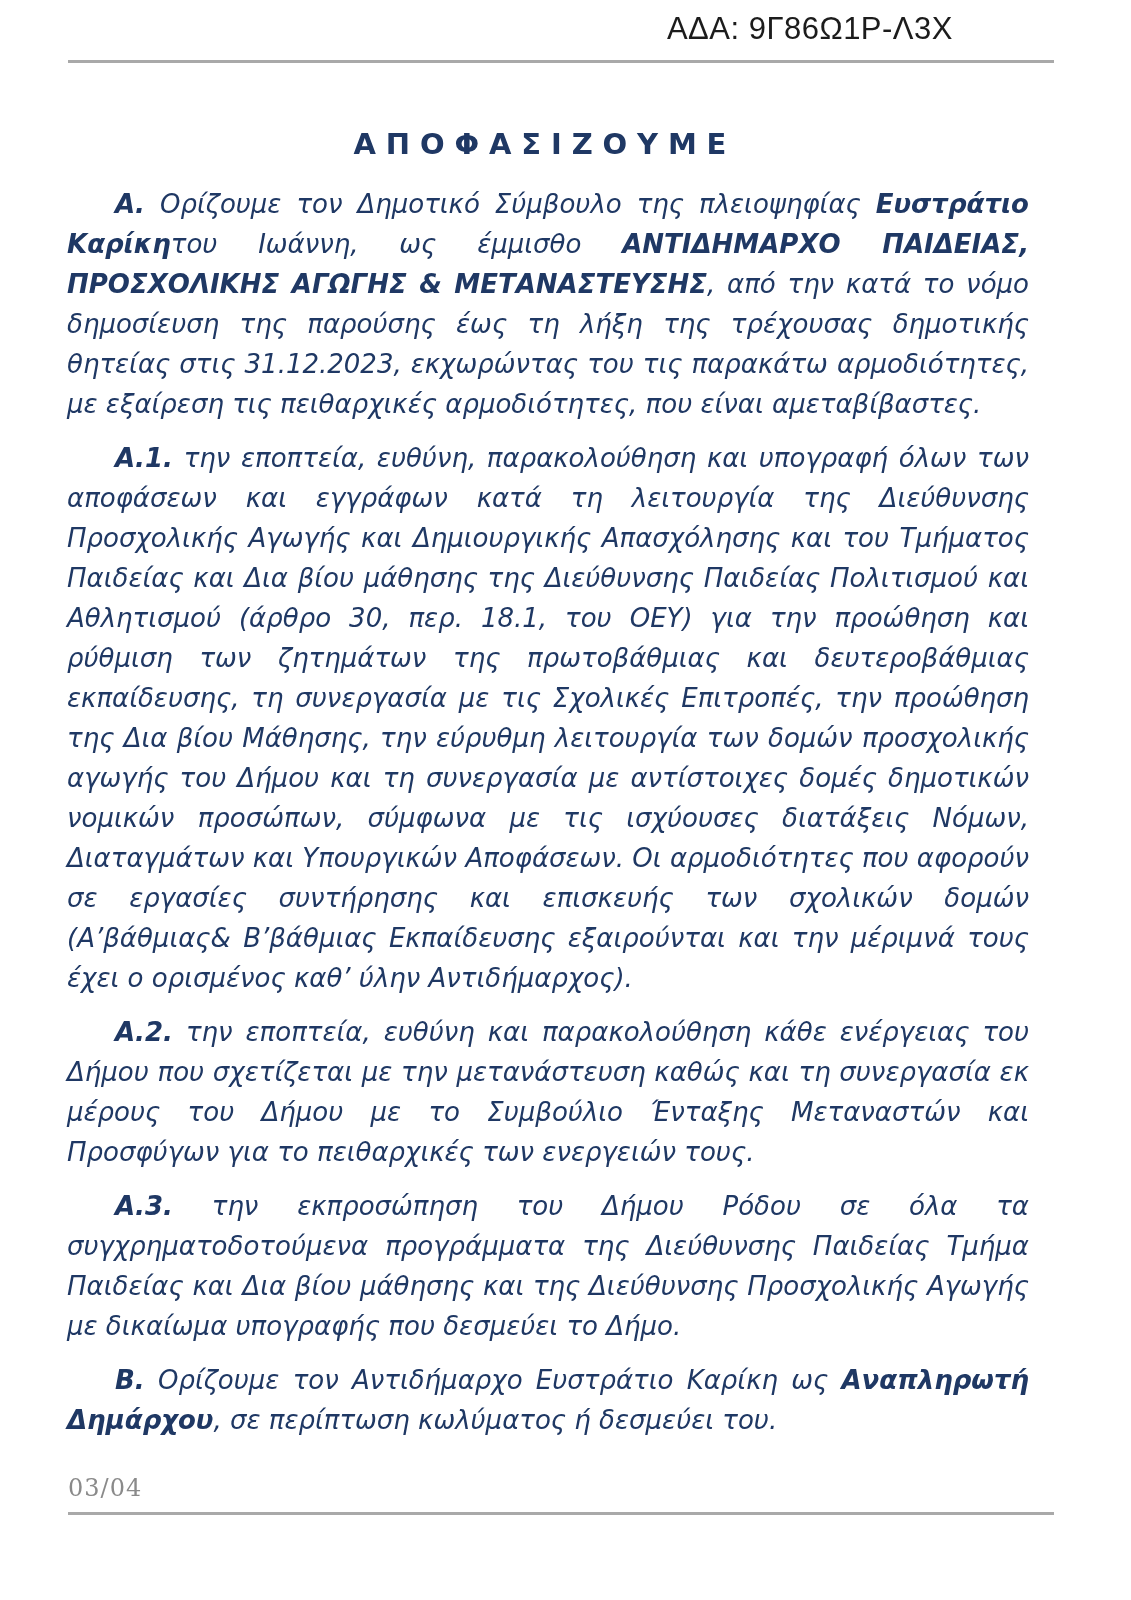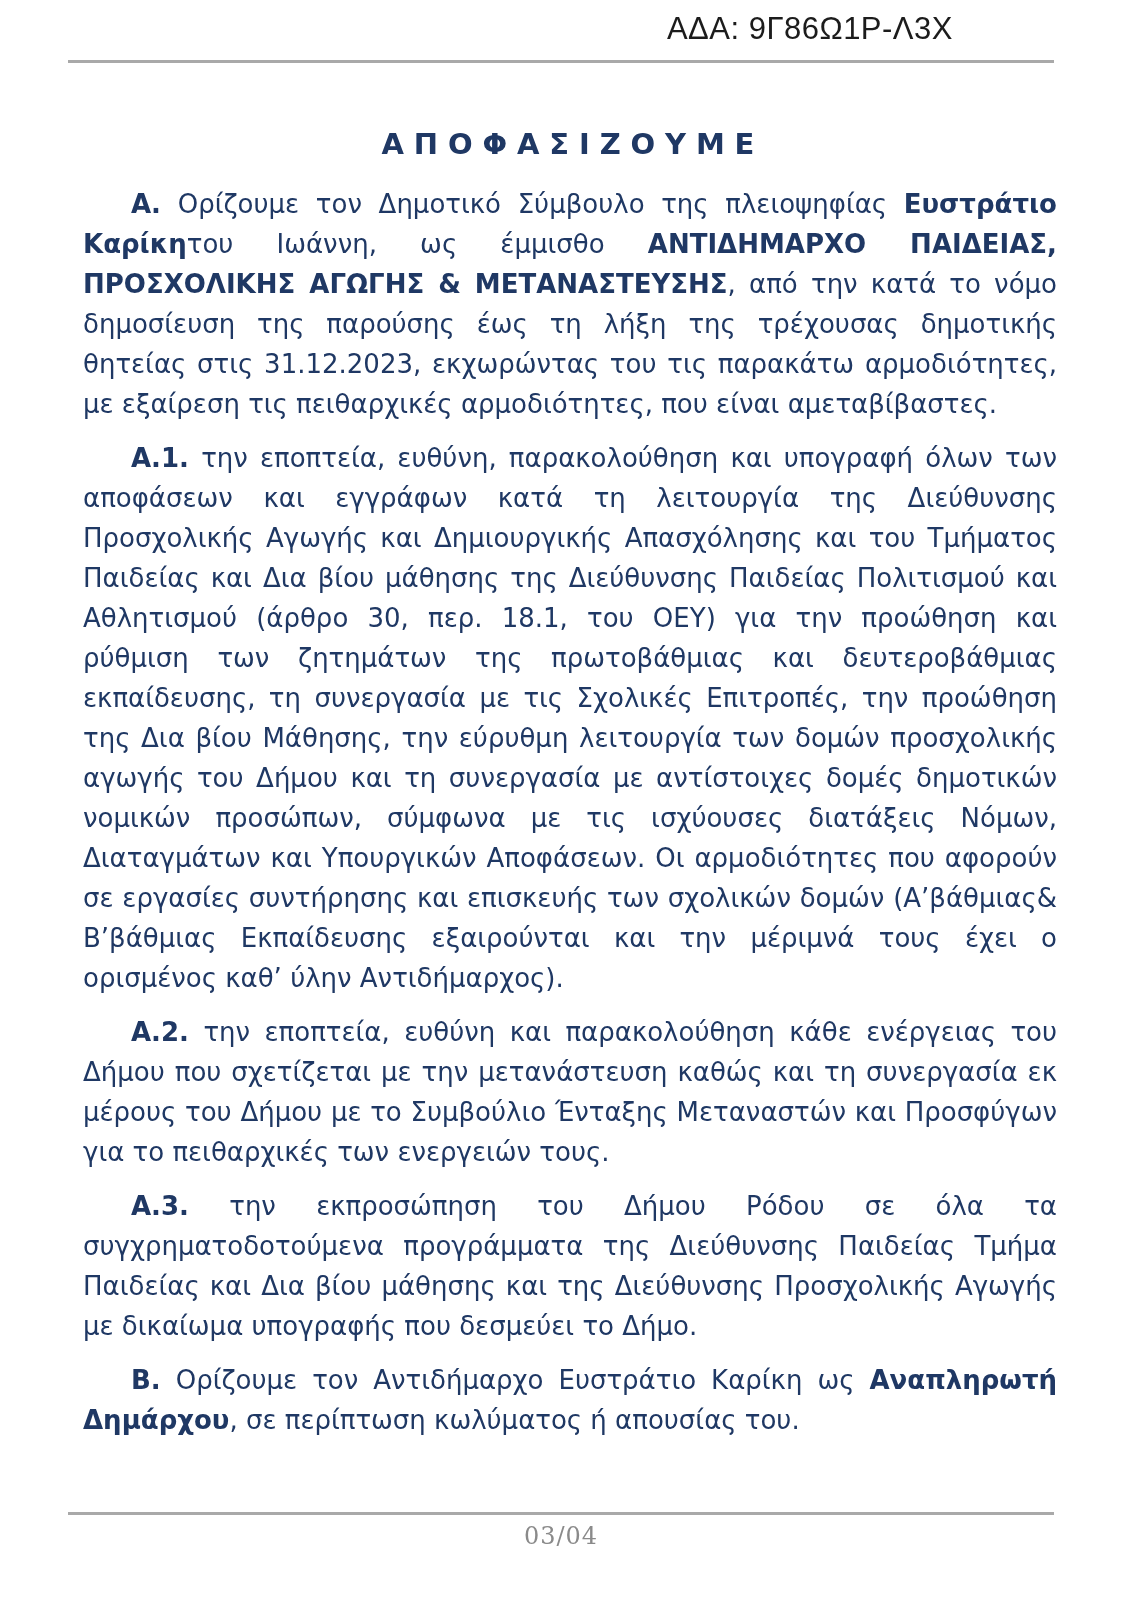--- a/index.html
+++ b/index.html
@@ -33,46 +33,47 @@
     height: 0;
     border: none;
     border-top: 3px solid #a9a9a9;
     margin: 0;
   }
   .rule-top { top: 60px; }
   .rule-bottom { top: 1512px; }
   .content {
     position: absolute;
     top: 124px;
-    left: 79px;
+    left: 51px;
     width: 978px;
     font-size: 26px;
     line-height: 40px;
   }
   .title {
     margin: 0 0 20px 0;
     text-align: center;
     font-size: 29px;
     font-weight: bold;
     letter-spacing: 0.34em;
     padding-left: 0.34em; 
     white-space: nowrap;
   }
   .para {
-    margin: 0 0 14px 4px;
+    margin: 0 0 14px 16px;
     text-align: justify;
+    font-style: italic;
   }
   .indent { text-indent: 48px; }
   .para b, .para strong { font-weight: 700; }
   .pagenum {
     position: absolute;
-    top: 1522px;
+    top: 1474px;
     left: 68px;
     width: 986px;
-    text-align: center;
+    text-align: left;
     font-family: "DejaVu Serif", "Liberation Serif", serif;
     font-size: 24px;
     color: #8a8a8a;
     letter-spacing: 1px;
   }
 </style>
 </head>
 <body>
 
 <div class="page">
@@ -87,21 +88,21 @@
 
     <p class="para indent"><strong>Α.</strong><span> Ορίζουμε τον Δημοτικό Σύμβουλο της πλειοψηφίας </span><strong>Ευστράτιο Καρίκη</strong><span>του Ιωάννη, ως έμμισθο </span><strong>ΑΝΤΙΔΗΜΑΡΧΟ ΠΑΙΔΕΙΑΣ, ΠΡΟΣΧΟΛΙΚΗΣ ΑΓΩΓΗΣ &amp; ΜΕΤΑΝΑΣΤΕΥΣΗΣ</strong><span>, από την κατά το νόμο δημοσίευση της παρούσης έως τη λήξη της τρέχουσας δημοτικής θητείας στις 31.12.2023, εκχωρώντας του τις παρακάτω αρμοδιότητες, με εξαίρεση τις πειθαρχικές αρμοδιότητες, που είναι αμεταβίβαστες.</span></p>
 
 
     <p class="para indent"><strong>Α.1.</strong><span> την εποπτεία, ευθύνη, παρακολούθηση και υπογραφή όλων των αποφάσεων και εγγράφων κατά τη λειτουργία της Διεύθυνσης Προσχολικής Αγωγής και Δημιουργικής Απασχόλησης και του Τμήματος Παιδείας και Δια βίου μάθησης της Διεύθυνσης Παιδείας Πολιτισμού και Αθλητισμού (άρθρο 30, περ. 18.1, του ΟΕΥ) για την προώθηση και ρύθμιση των ζητημάτων της πρωτοβάθμιας και δευτεροβάθμιας εκπαίδευσης, τη συνεργασία με τις Σχολικές Επιτροπές, την προώθηση της Δια βίου Μάθησης, την εύρυθμη λειτουργία των δομών προσχολικής αγωγής του Δήμου και τη συνεργασία με αντίστοιχες δομές δημοτικών νομικών προσώπων, σύμφωνα με τις ισχύουσες διατάξεις Νόμων, Διαταγμάτων και Υπουργικών Αποφάσεων. Οι αρμοδιότητες που αφορούν σε εργασίες συντήρησης και επισκευής των σχολικών δομών (Α’βάθμιας&amp; Β’βάθμιας Εκπαίδευσης εξαιρούνται και την μέριμνά τους έχει ο ορισμένος καθ’ ύλην Αντιδήμαρχος).</span></p>
 
     <p class="para indent"><strong>Α.2.</strong><span> την εποπτεία, ευθύνη και παρακολούθηση κάθε ενέργειας του Δήμου που σχετίζεται με την μετανάστευση καθώς και τη συνεργασία εκ μέρους του Δήμου με το Συμβούλιο Ένταξης Μεταναστών και Προσφύγων για το πειθαρχικές των ενεργειών τους.</span></p>
 
     <p class="para indent"><strong>Α.3.</strong><span> την εκπροσώπηση του Δήμου Ρόδου σε όλα τα συγχρηματοδοτούμενα προγράμματα της Διεύθυνσης Παιδείας Τμήμα Παιδείας και Δια βίου μάθησης και της Διεύθυνσης Προσχολικής Αγωγής με δικαίωμα υπογραφής που δεσμεύει το Δήμο.</span></p>
 
-    <p class="para indent"><strong>Β.</strong><span> Ορίζουμε τον Αντιδήμαρχο Ευστράτιο Καρίκη ως </span><strong>Αναπληρωτή Δημάρχου</strong><span>, σε περίπτωση κωλύματος ή απουσίας του.</span></p>
+    <p class="para indent"><strong>Β.</strong><span> Ορίζουμε τον Αντιδήμαρχο Ευστράτιο Καρίκη ως </span><strong>Αναπληρωτή Δημάρχου</strong><span>, σε περίπτωση κωλύματος ή δεσμεύει του.</span></p>
 
   </div>
 
   <hr class="rule rule-bottom">
 
   <div class="pagenum">03/04</div>
 
 </div>
 
 </body></html>

